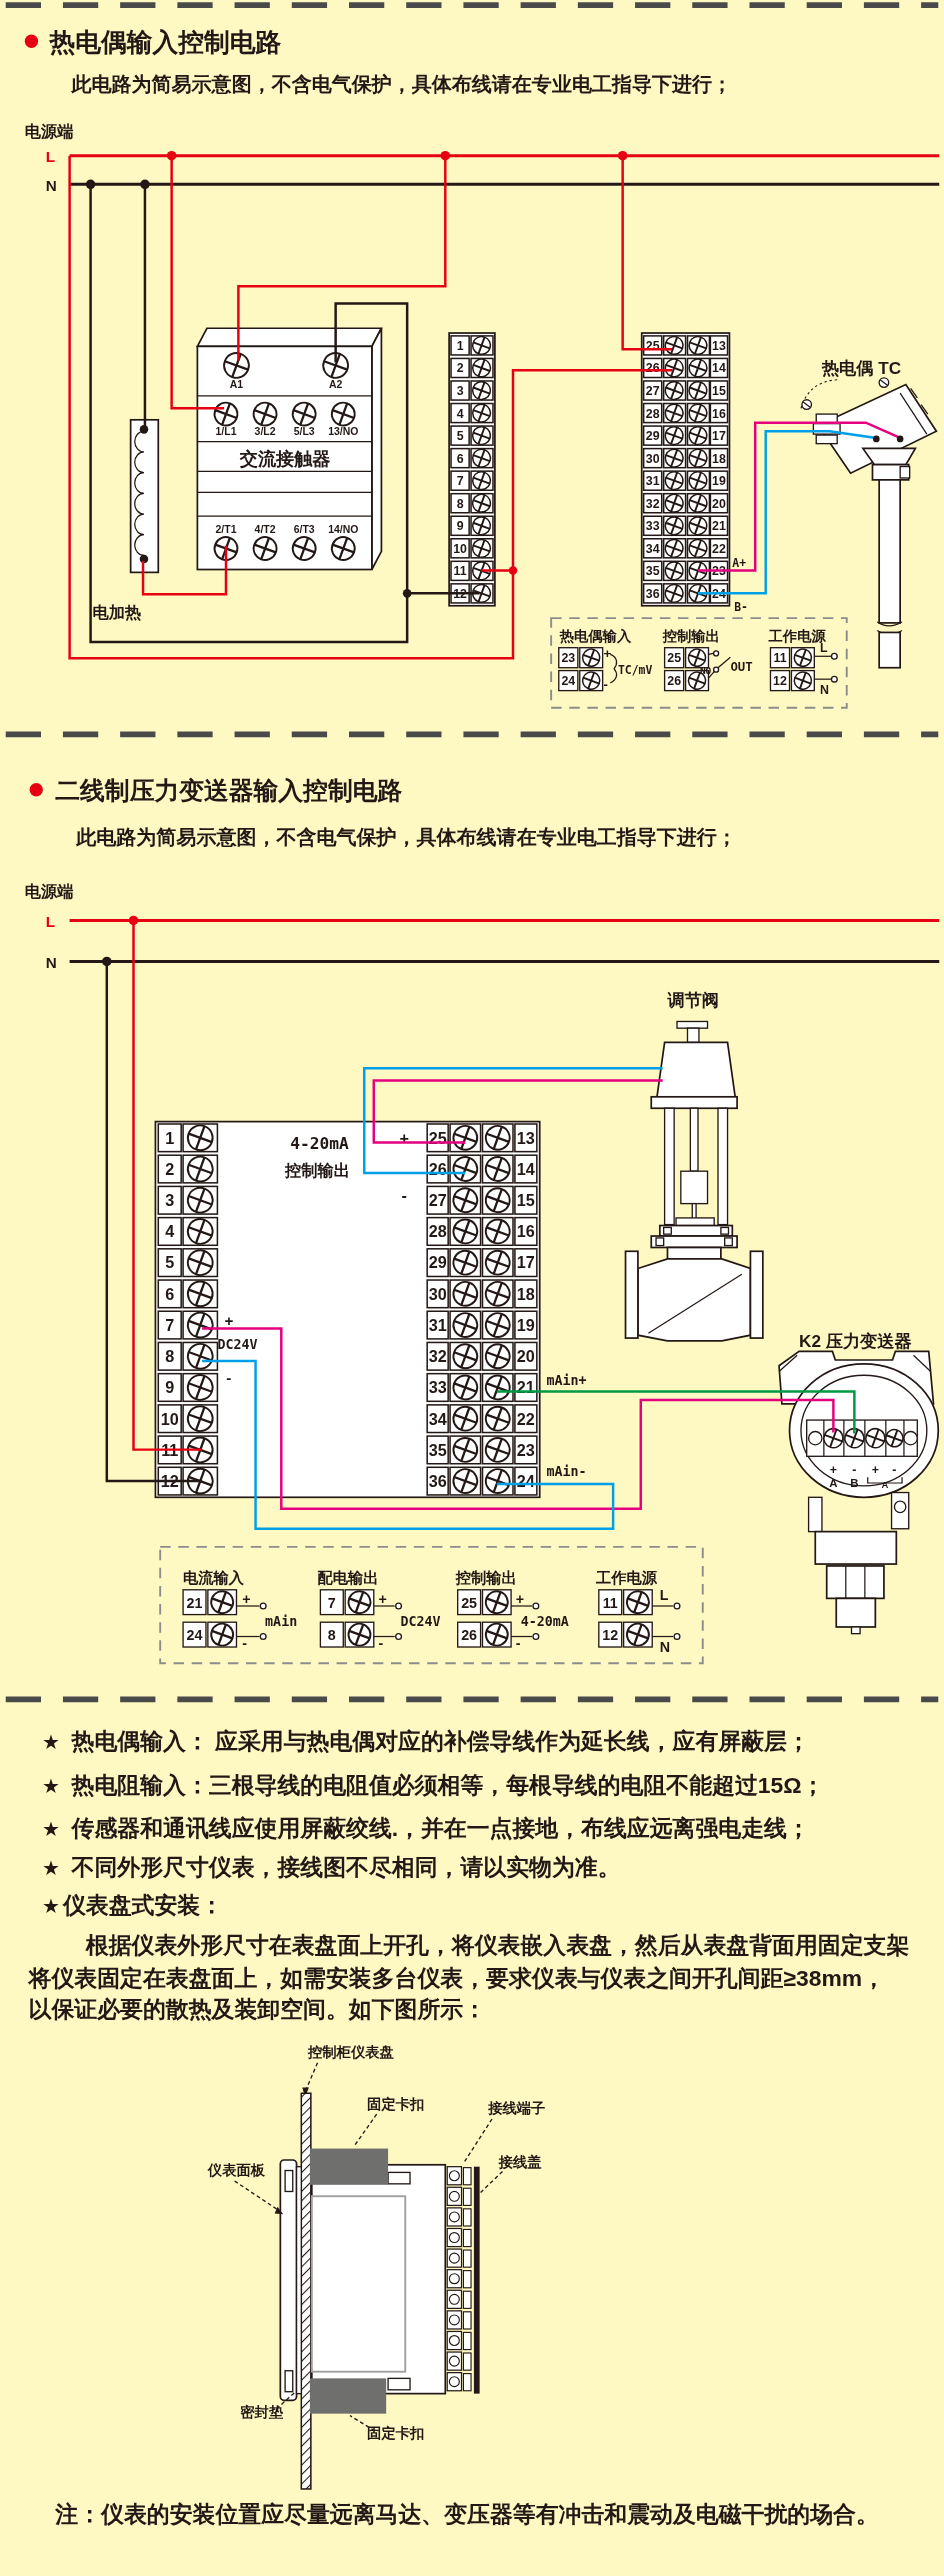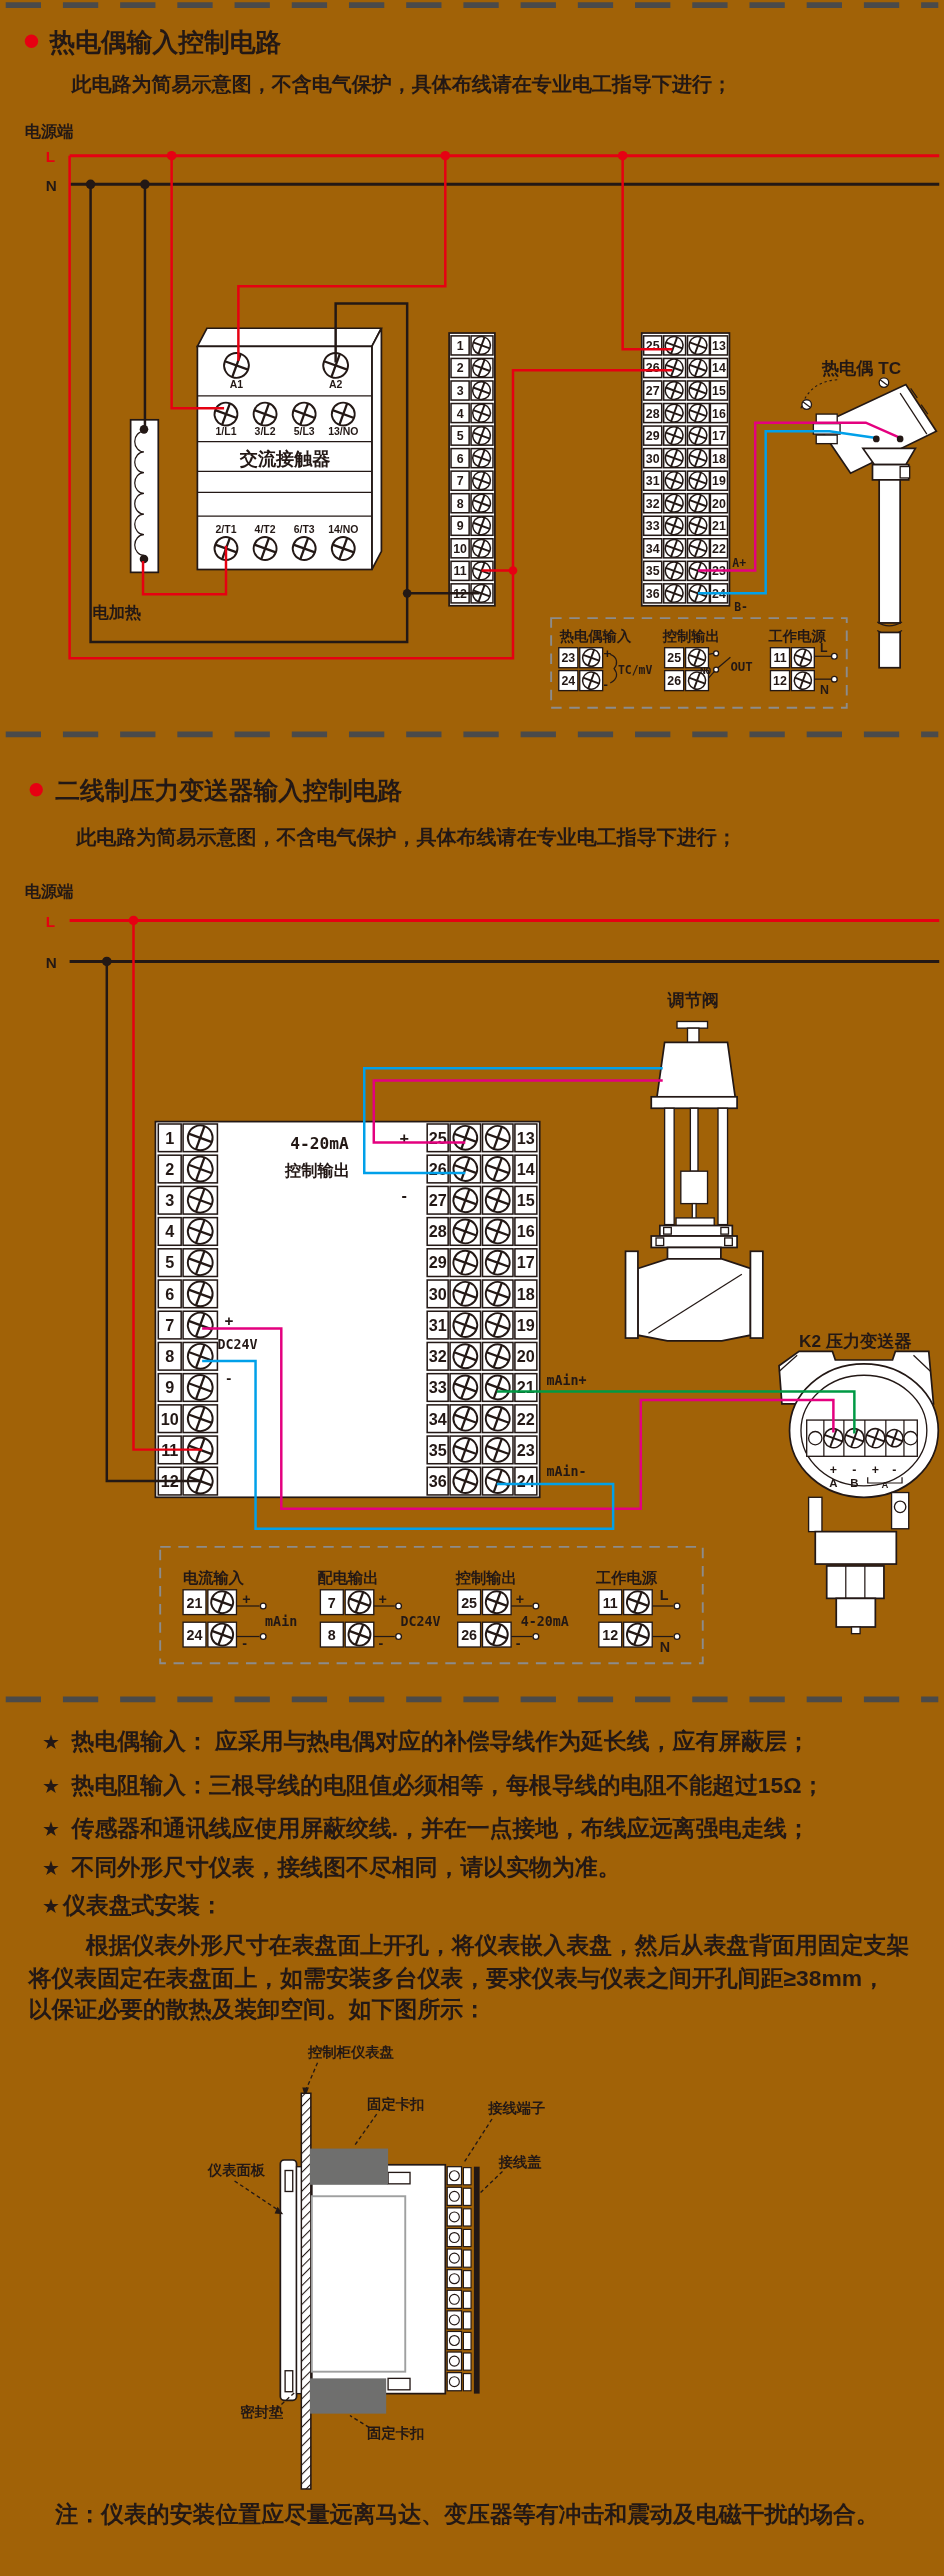--- a/index.html
+++ b/index.html
@@ -1,16 +1,16 @@
 <!DOCTYPE html>
 <html style="--red: #e60012; --mag: #e4007f; --blu: #00a0e9; --grn: #009944; --ink: #231815; --clip: #6f6f6e;"><head>
 <meta charset="utf-8">
 <style>
   html,body{margin:0;padding:0;background:#ffffff;}
-  #page{position:relative;width:944px;height:2576px;background:#a16207;overflow:hidden;}
+  #page{position:relative;width:944px;height:2576px;background:#fef9c3;overflow:hidden;}
   svg{display:block;}
   .t{font-family:"Liberation Sans","DejaVu Sans",sans-serif;font-weight:bold;fill:var(--ink);}
   .mo{font-family:"DejaVu Sans Mono","Liberation Mono",monospace;font-weight:bold;fill:var(--ink);}
   .mid{text-anchor:middle;}
   .red{fill:var(--red);}
   .f10{font-size:10px}.f11{font-size:11px}.f12{font-size:12px}.f13{font-size:13px}
   .f14{font-size:14px}.f15{font-size:15px}.f16{font-size:16px}.f17{font-size:17px}
   .f18{font-size:18px}.f19{font-size:19px}.f21{font-size:21px}.f24{font-size:24px}
   .f26{font-size:26px}.f27{font-size:27px}
   .w2{stroke-width:2.6;fill:none}.w3{stroke-width:3.2;fill:none}

